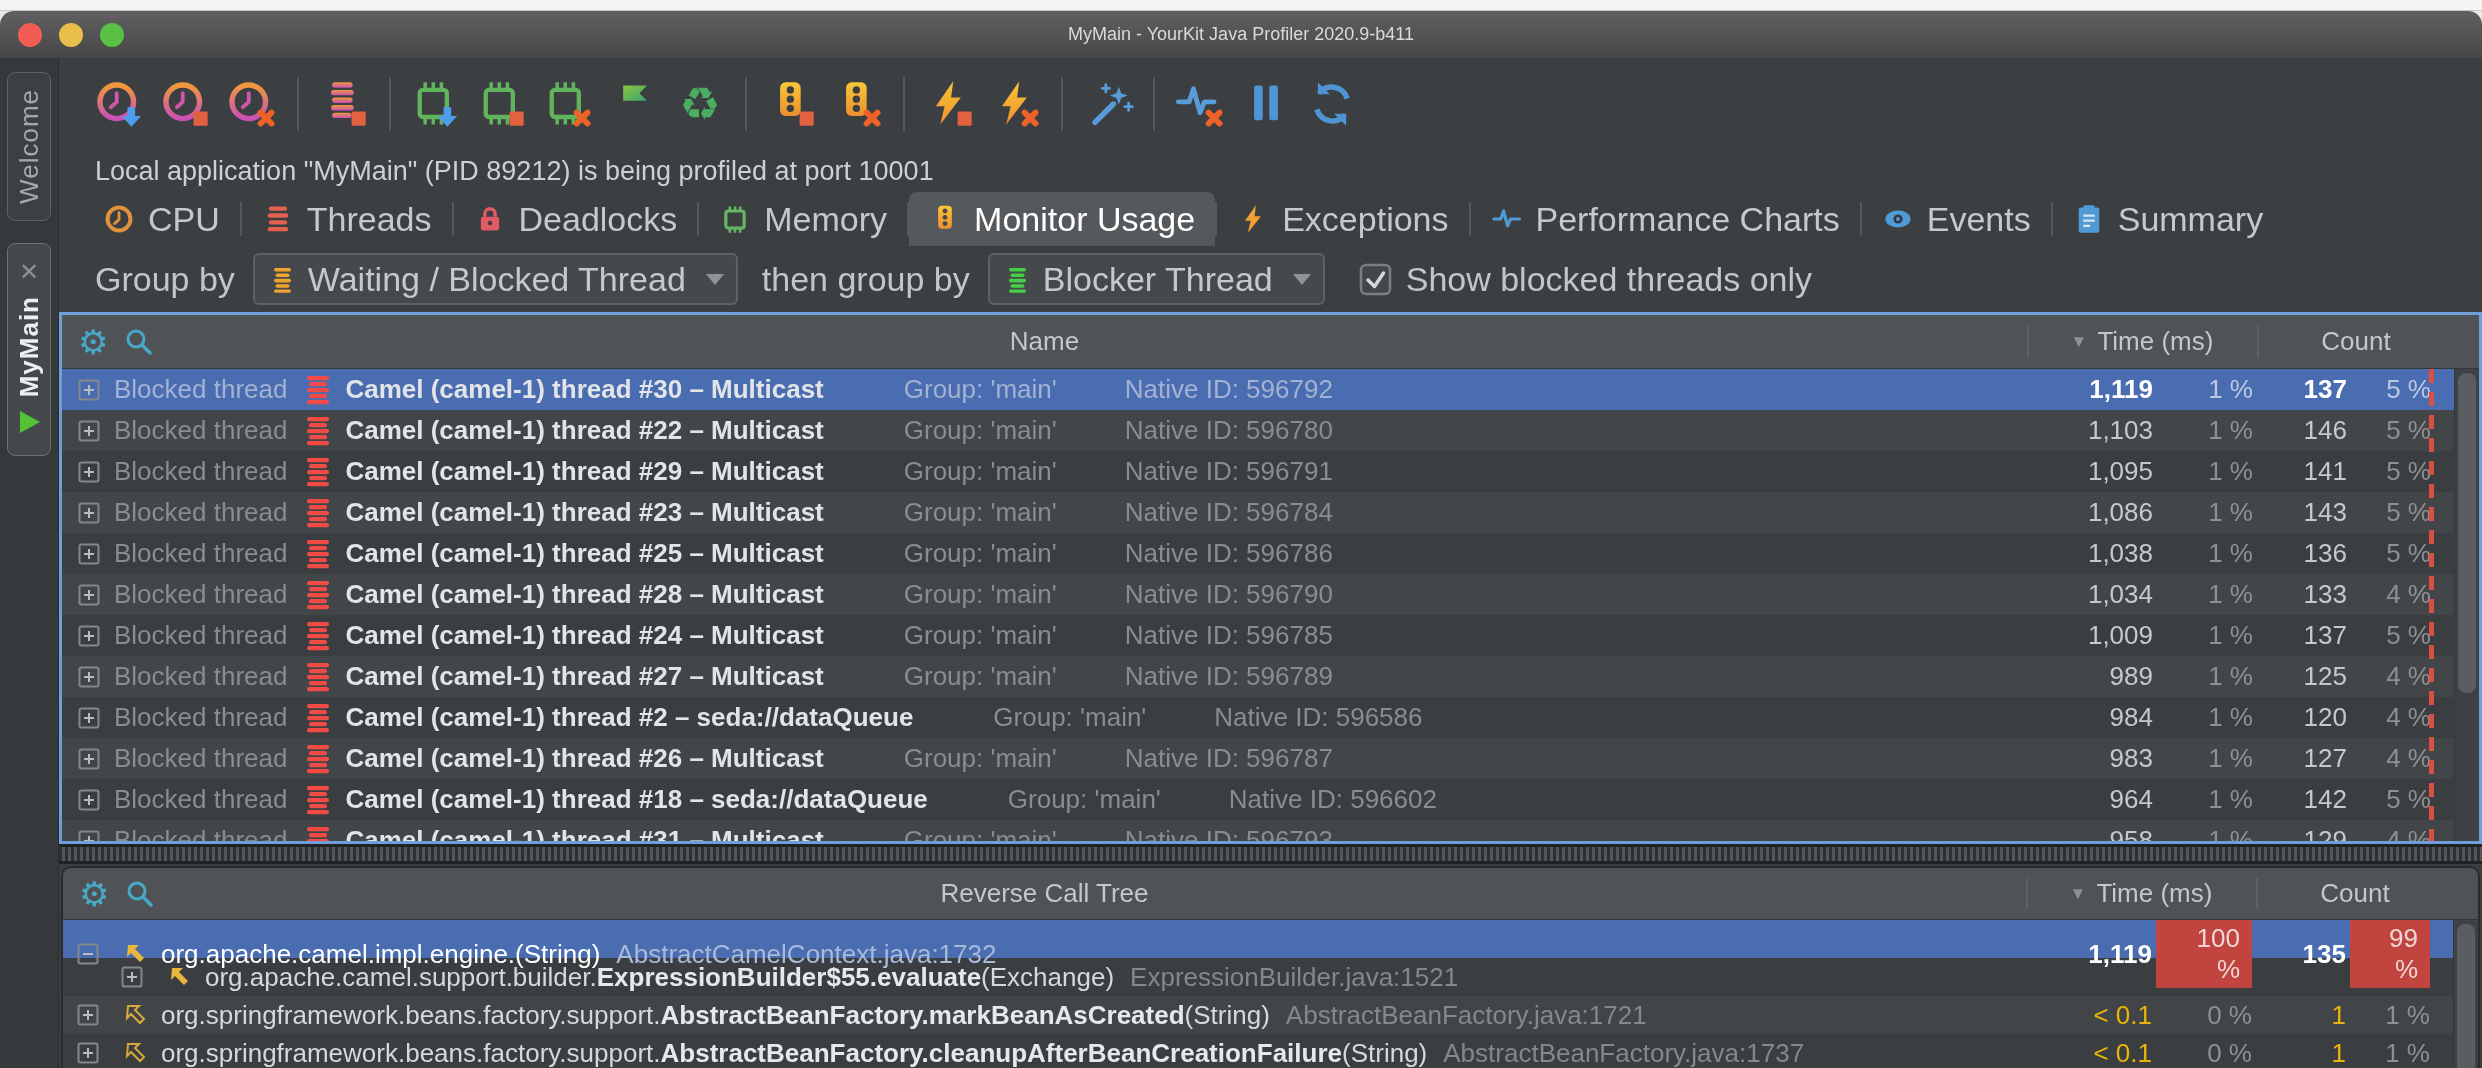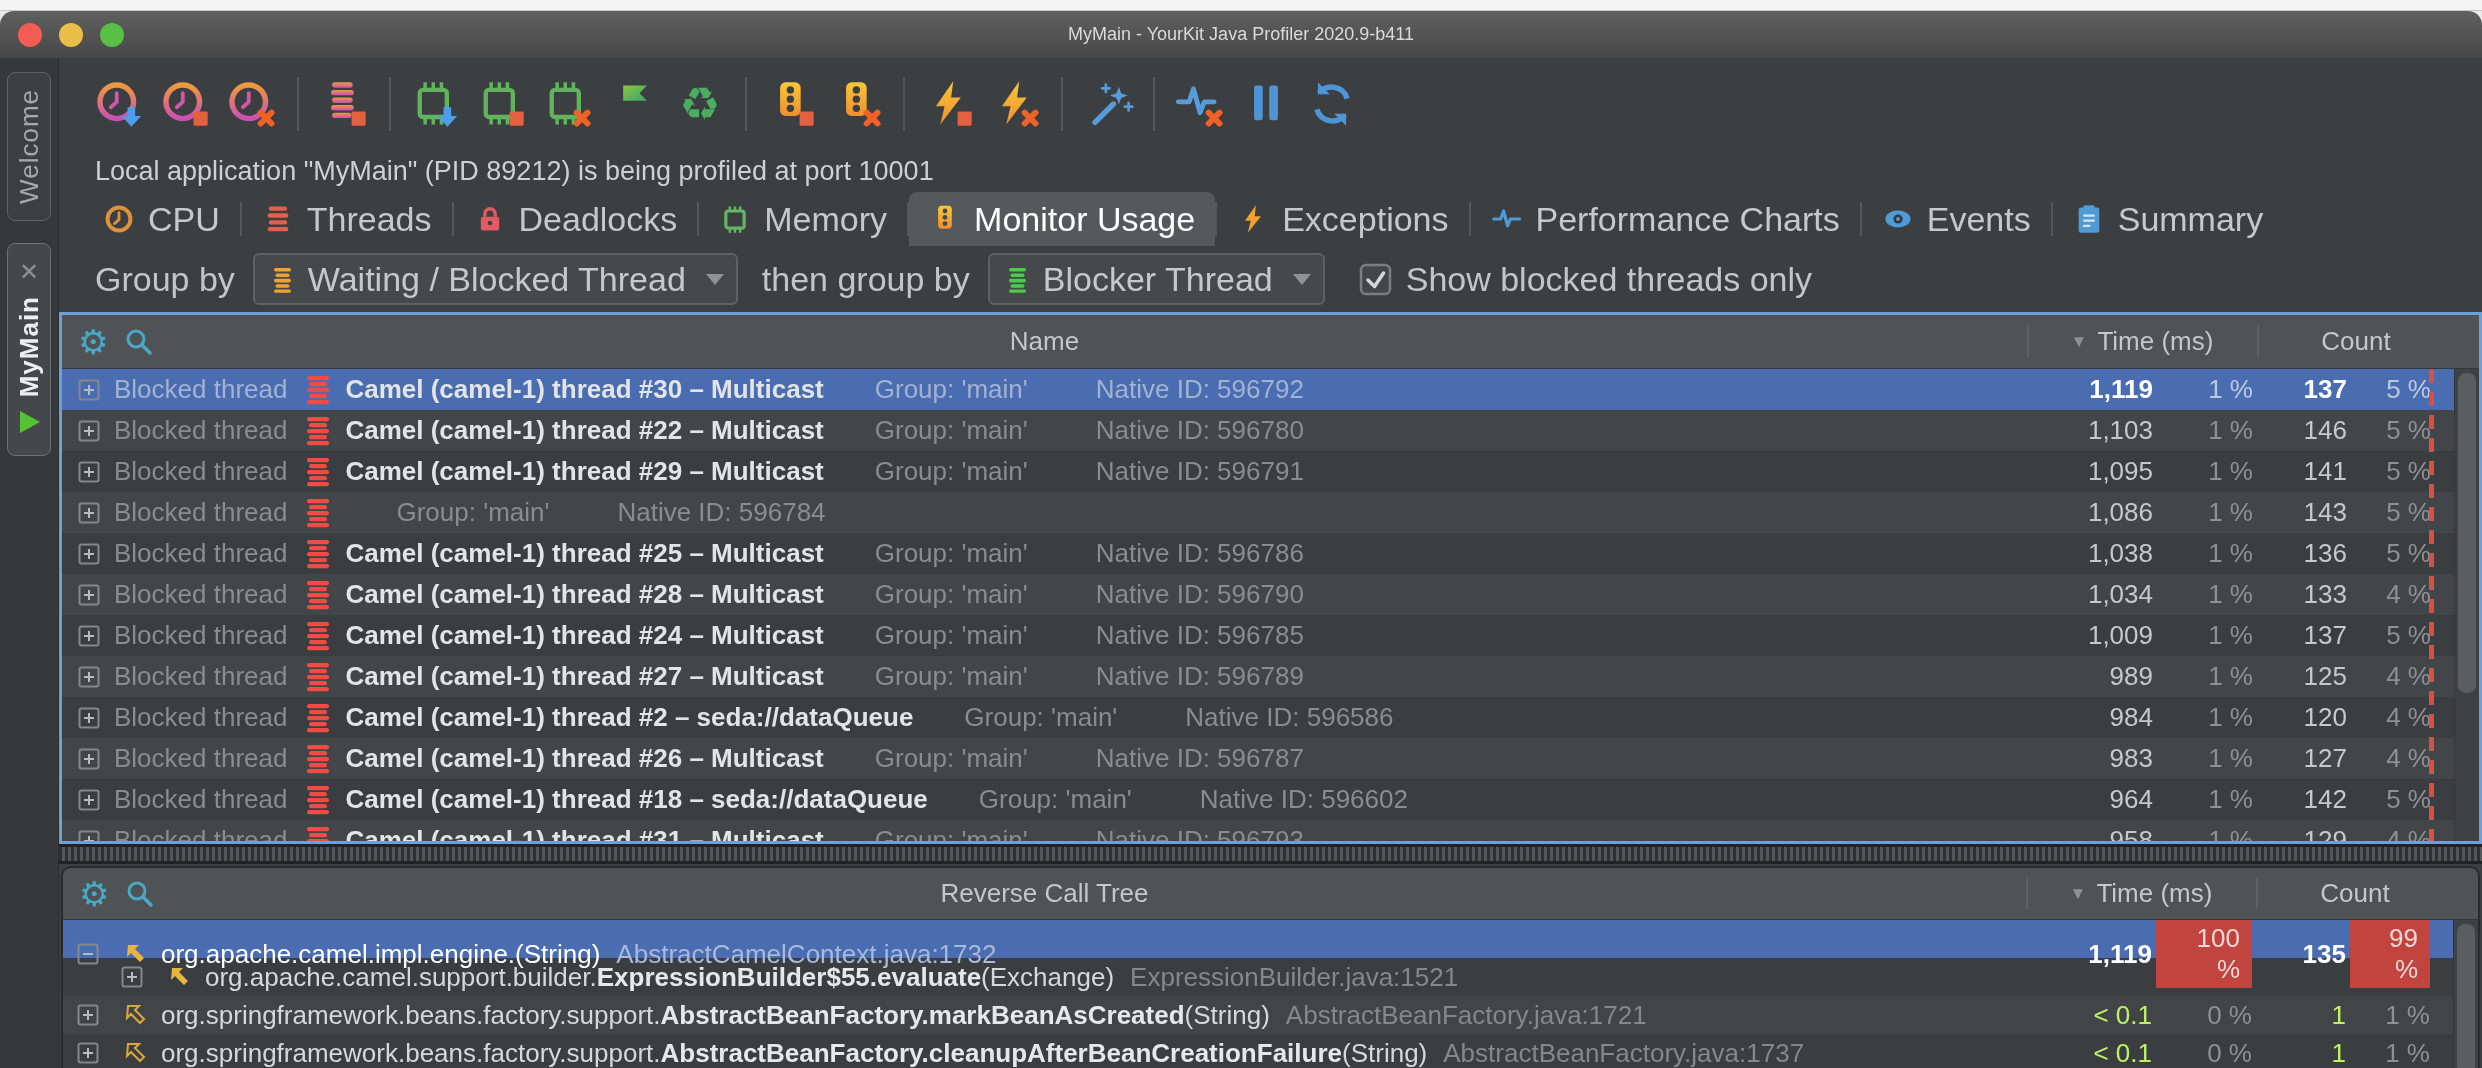--- a/index.html
+++ b/index.html
@@ -64,21 +64,21 @@
   .rowswrap{position:absolute;top:54px;bottom:0;left:0;right:24px;overflow:hidden;}
   .trow{height:41px;display:grid;grid-template-columns:1fr 130px 100px 94px 84px 20px;align-items:center;font-size:26px;}
   .trow.even{background:#434649;} .trow.odd{background:#3b3e40;} .trow.selected{background:#4a6db2;}
   .namecell{display:flex;align-items:center;padding-left:16px;overflow:hidden;white-space:nowrap;}
   .expander{width:22px;height:22px;flex:0 0 auto;margin-right:14px;}
   .expander svg{width:22px;height:22px;display:block;}
   .prefix{color:#8a8d90;margin-right:18px;}
   .thread-ico{width:26px;height:30px;flex:0 0 auto;margin-right:14px;}
   .thread-ico svg{width:26px;height:30px;display:block;}
   .tname{color:#e2e4e6;font-weight:bold;}
-  .tgroup{color:#8a8d90;margin-left:51px;}
+  .tgroup{color:#8a8d90;margin-left:80px;}
   .tnative{color:#8a8d90;margin-left:68px;}
   .trow.selected .prefix,.trow.selected .tgroup,.trow.selected .tnative{color:#a3b2d2;}
   .numcell{text-align:right;color:#c6c8ca;padding-right:4px;}
   .pctcell{text-align:right;color:#8e9194;padding-right:4px;}
   .trow.selected .numcell{color:#ffffff;font-weight:bold;}
   .trow.selected .pctcell{color:#bdc9e0;}
   .redline{position:absolute;top:54px;bottom:0;left:2367px;width:5px;z-index:4;
            background:repeating-linear-gradient(180deg,#d84f44 0 14px,transparent 14px 23px);}
   .vscroll{position:absolute;top:54px;bottom:0;right:0;width:24px;background:#3f4244;border-left:1px solid #333639;}
   .vscroll .thumb{position:absolute;left:3px;right:3px;border-radius:8px;background:#5a5e61;}
@@ -93,21 +93,21 @@
   .crow{height:38px;display:grid;grid-template-columns:1fr 130px 100px 94px 84px 20px;align-items:center;font-size:26px;}
   .crow.selected{background:#4a6db2;}
   .crow.odd{background:#3b3e40;} .crow.even{background:#424548;}
   .crow-name{display:flex;align-items:center;overflow:hidden;white-space:nowrap;}
   .mico{width:26px;height:26px;flex:0 0 auto;margin:0 12px 0 10px;}
   .mico svg{width:26px;height:26px;display:block;}
   .pkg{color:#d6d8da;} .mname{font-weight:bold;color:#e6e8ea;} .loc{color:#85888b;margin-left:16px;}
   .crow.selected .pkg,.crow.selected .mname{color:#ffffff;}
   .crow.selected .loc{color:#a9b9d9;}
   .badge{display:inline-block;background:#c1443e;color:#eed7d5;padding:3px 12px;}
-  .crow .numcell{color:#bef264;} .crow.selected .numcell{color:#ffffff;font-weight:bold;}
+  .crow .numcell{color:#eab308;} .crow.selected .numcell{color:#ffffff;font-weight:bold;}
 </style>
 </head>
 <body>
 
 <svg width="0" height="0" style="position:absolute">
   <defs>
     <linearGradient id="gw" x1="0" y1="0" x2="0" y2="1">
       <stop offset="0" stop-color="#ef9a3a"></stop>
         <stop offset="1" stop-color="#cb4fb5"></stop>
     </linearGradient>
@@ -596,20 +596,21 @@
                   <svg viewBox="0 0 26 30">
                     <g fill="#f24b46">
                       <rect x="2" y="1" width="22" height="4.3" rx="2.1"></rect>
                       <rect x="4" y="7" width="18" height="4.3" rx="2.1"></rect>
                       <rect x="2" y="13" width="22" height="4.3" rx="2.1"></rect>
                       <rect x="4" y="19" width="18" height="4.3" rx="2.1"></rect>
                       <rect x="2" y="25" width="22" height="4.3" rx="2.1"></rect>
                     </g>
                   </svg>
                 </span>
+                <span class="tname">Camel (camel-1) thread #23 – Multicast</span>
                 <span class="tgroup">Group: 'main'</span>
                 <span class="tnative">Native ID: 596784</span>
               </div>
               <div class="numcell">1,086</div>
               <div class="pctcell">1 %</div>
               <div class="numcell">143</div>
               <div class="pctcell">5 %</div>
               <div></div>
             </div>
             <div class="trow odd">

